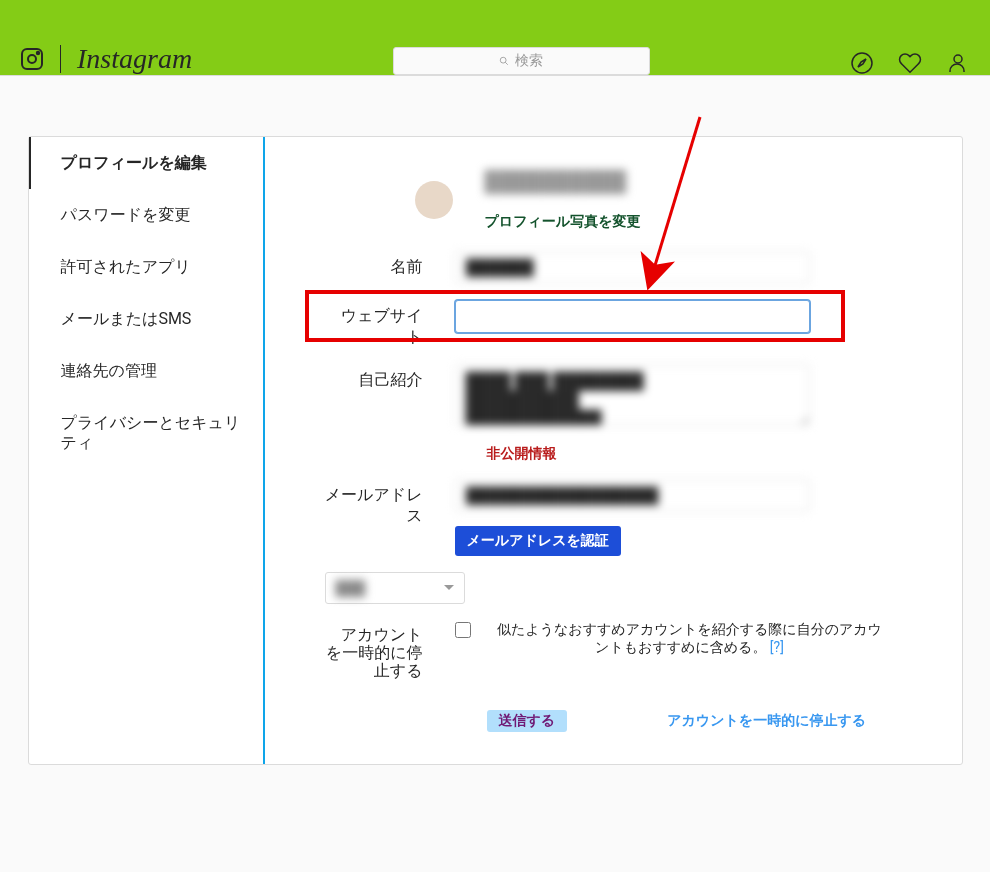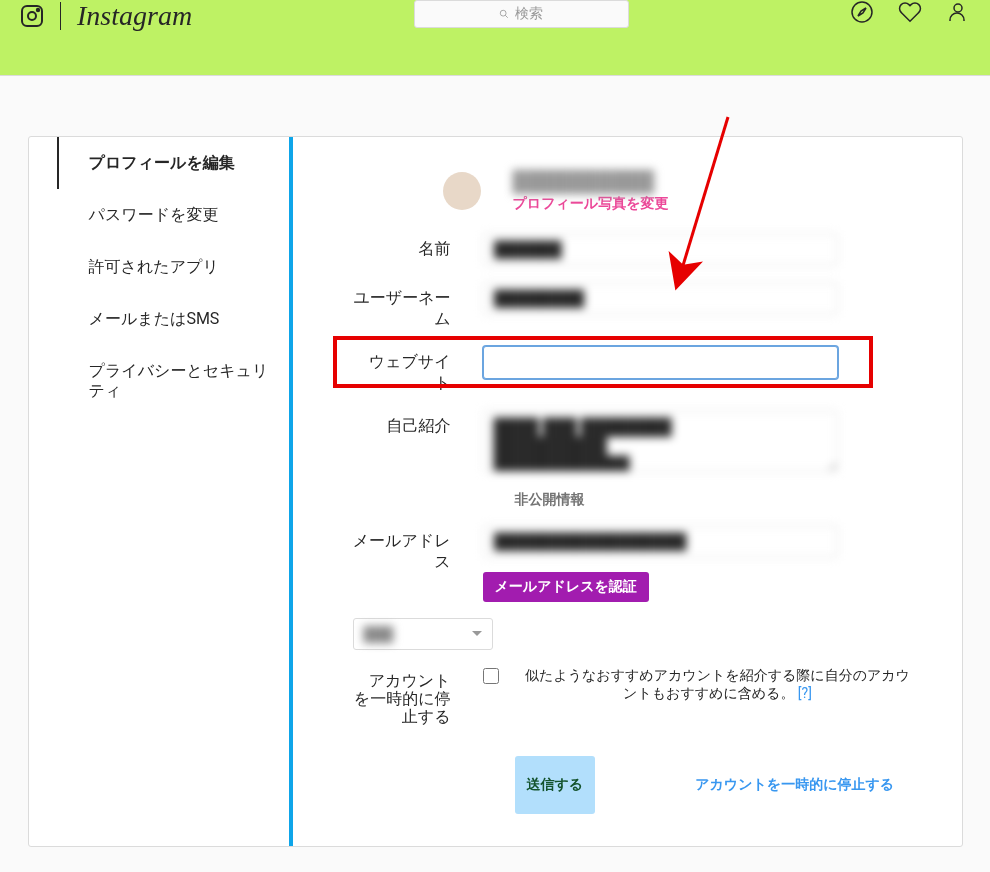--- a/index.html
+++ b/index.html
@@ -1,51 +1,51 @@
 <!DOCTYPE html>
 <html><head>
   <meta charset="utf-8">
   <style>
     * { box-sizing: border-box; margin: 0; padding: 0; }
     body { font-family: -apple-system, BlinkMacSystemFont, "Segoe UI", Roboto, Helvetica, Arial, sans-serif; background: #fafafa; color: #262626; font-size: 14px; }
     
-    .top-nav { background: #bef264; border-bottom: 1px solid #dbdbdb; height: 76px; display: flex; align-items: flex-start; padding: 0 20px; }
+    .top-nav { background: #84cc16; border-bottom: 1px solid #dbdbdb; height: 76px; display: flex; align-items: flex-end; padding: 0 20px; }
     .nav-left { display: flex; align-items: center; gap: 16px; }
     .logo-icon { width: 24px; height: 24px; }
     .divider { width: 1px; height: 28px; background: #262626; }
     .wordmark { font-family: 'Brush Script MT', cursive; font-size: 28px; font-weight: 500; font-style: italic; }
     .nav-center { flex: 1; display: flex; justify-content: center; }
-    .search-box { width: 215px; height: 28px; background: #fafafa; border: 1px solid #dbdbdb; border-radius: 3px; display: flex; align-items: center; justify-content: center; color: #999; font-size: 14px; gap: 6px; }
+    .search-box { width: 257px; height: 28px; background: #fafafa; border: 1px solid #dbdbdb; border-radius: 3px; display: flex; align-items: center; justify-content: center; color: #999; font-size: 14px; gap: 6px; }
     .nav-right { display: flex; align-items: center; gap: 24px; }
     .nav-icon { width: 24px; height: 24px; stroke: #262626; fill: none; stroke-width: 1.5; }
 
     .container { max-width: 935px; margin: 60px auto 0; background: #fff; border: 1px solid #dbdbdb; border-radius: 3px; display: flex; }
     
-    .sidebar { width: 236px; border-right: 4px solid #0ea5e9; margin-left: 28px; }
+    .sidebar { width: 236px; border-right: 2px solid #0ea5e9; }
     .sidebar-item { display: block; padding: 16px 16px 16px 30px; font-size: 16px; color: #262626; cursor: pointer; border-left: 2px solid transparent; line-height: 20px; }
     .sidebar-item.active { border-left: 2px solid #262626; font-weight: 600; }
 
     .content { flex: 1; padding: 32px 40px 32px 60px; }
     .form-row { display: flex; margin-bottom: 16px; align-items: flex-start; }
     .form-label { width: 130px; text-align: right; padding-right: 32px; padding-top: 6px; font-weight: 400; font-size: 16px; }
     .form-control { flex: 1; max-width: 355px; }
     .form-control input[type="text"], .form-control textarea { width: 100%; border: 1px solid #dbdbdb; border-radius: 3px; padding: 6px 10px; font-size: 16px; color: #262626; background: #fff; font-family: inherit; }
     .form-control textarea { height: 62px; resize: vertical; }
     .select-box { width: 140px; height: 32px; border: 1px solid #dbdbdb; border-radius: 3px; display: flex; align-items: center; padding: 0 10px; position: relative; }
     .select-box::after { content: ''; position: absolute; right: 10px; top: 12px; border-left: 5px solid transparent; border-right: 5px solid transparent; border-top: 5px solid #999; }
     
     .profile-header { display: flex; align-items: center; margin-bottom: 20px; }
     .avatar { width: 38px; height: 38px; border-radius: 50%; background: #e8d8c8; margin-left: 90px; margin-right: 32px; overflow: hidden; }
     .avatar-info h1 { font-size: 20px; font-weight: 400; filter: blur(4px); color: #999; }
-    .change-photo { color: #ec4899; font-weight: 600; font-size: 14px; cursor: pointer; margin-top: 2px; }
+    .change-photo { color: #14532d; font-weight: 600; font-size: 14px; cursor: pointer; margin-top: 20px; }
     
-    .section-label { color: #737373; font-weight: 600; font-size: 14px; margin: 8px 0 16px 162px; }
+    .section-label { color: #b91c1c; font-weight: 600; font-size: 14px; margin: 8px 0 16px 162px; }
     
-    .btn-primary { background: #a21caf; color: #fff; border: none; border-radius: 3px; padding: 6px 12px; font-size: 14px; font-weight: 600; cursor: pointer; }
-    .btn-disabled { background: #b2dffc; color: #14532d; border: none; border-radius: 3px; padding: 20px 12px; font-size: 14px; font-weight: 600; }
+    .btn-primary { background: #1d4ed8; color: #fff; border: none; border-radius: 3px; padding: 6px 12px; font-size: 14px; font-weight: 600; cursor: pointer; }
+    .btn-disabled { background: #b2dffc; color: #701a75; border: none; border-radius: 3px; padding: 2px 12px; font-size: 14px; font-weight: 600; }
     
     .highlight-box { position: absolute; border: 4px solid #e60000; pointer-events: none; }
     .arrow-svg { position: absolute; pointer-events: none; }
     
     .blurred-text { filter: blur(4px); color: #888; user-select: none; }
     .checkbox-row { display: flex; align-items: flex-start; gap: 24px; }
     .checkbox-row input[type="checkbox"] { width: 16px; height: 16px; margin-top: 2px; }
     .checkbox-text { flex: 1; font-size: 14px; line-height: 18px; text-align: center; }
     .help-link { color: #3897f0; }
     .link-danger { color: #3897f0; font-weight: 600; font-size: 14px; cursor: pointer; }
@@ -88,42 +88,39 @@
       </svg>
   </div>
 </nav>
 
 <div class="container">
   <div class="sidebar" id="sidebar">
       <a class="sidebar-item active">プロフィールを編集</a>
       <a class="sidebar-item">パスワードを変更</a>
       <a class="sidebar-item">許可されたアプリ</a>
       <a class="sidebar-item">メールまたはSMS</a>
+      <a class="sidebar-item">連絡先の管理</a>
       <a class="sidebar-item">プライバシーとセキュリティ</a>
     </div>
 
   <div class="content content-wrap">
 
     <div class="profile-header">
       <div class="avatar"></div>
       <div class="avatar-info">
         <h1 class="blurred-text">██████████</h1>
         <div class="change-photo">プロフィール写真を変更</div>
       </div>
     </div>
 
     <div class="form-row">
       <label class="form-label">名前</label>
       <div class="form-control"><input type="text" class="blurred-text" value="██████" style=""></div>
     </div>
 
-    <div class="form-row">
-      <label class="form-label">ユーザーネーム</label>
-      <div class="form-control"><input type="text" class="blurred-text" value="████████" style=""></div>
-    </div>
 
     <div class="form-row" style="position:relative;">
       <label class="form-label">ウェブサイト</label>
       <div class="form-control"><input type="text" style="border: 1px solid rgb(107, 165, 224); box-shadow: rgb(107, 165, 224) 0px 0px 0px 1px;" value=""></div>
       <div class="highlight-box" style="left:-20px; top:-10px; width:540px; height:52px;"></div>
     </div>
 
     <div class="form-row">
       <label class="form-label">自己紹介</label>
       <div class="form-control"><textarea class="blurred-text" style="">████ ███ ████████

